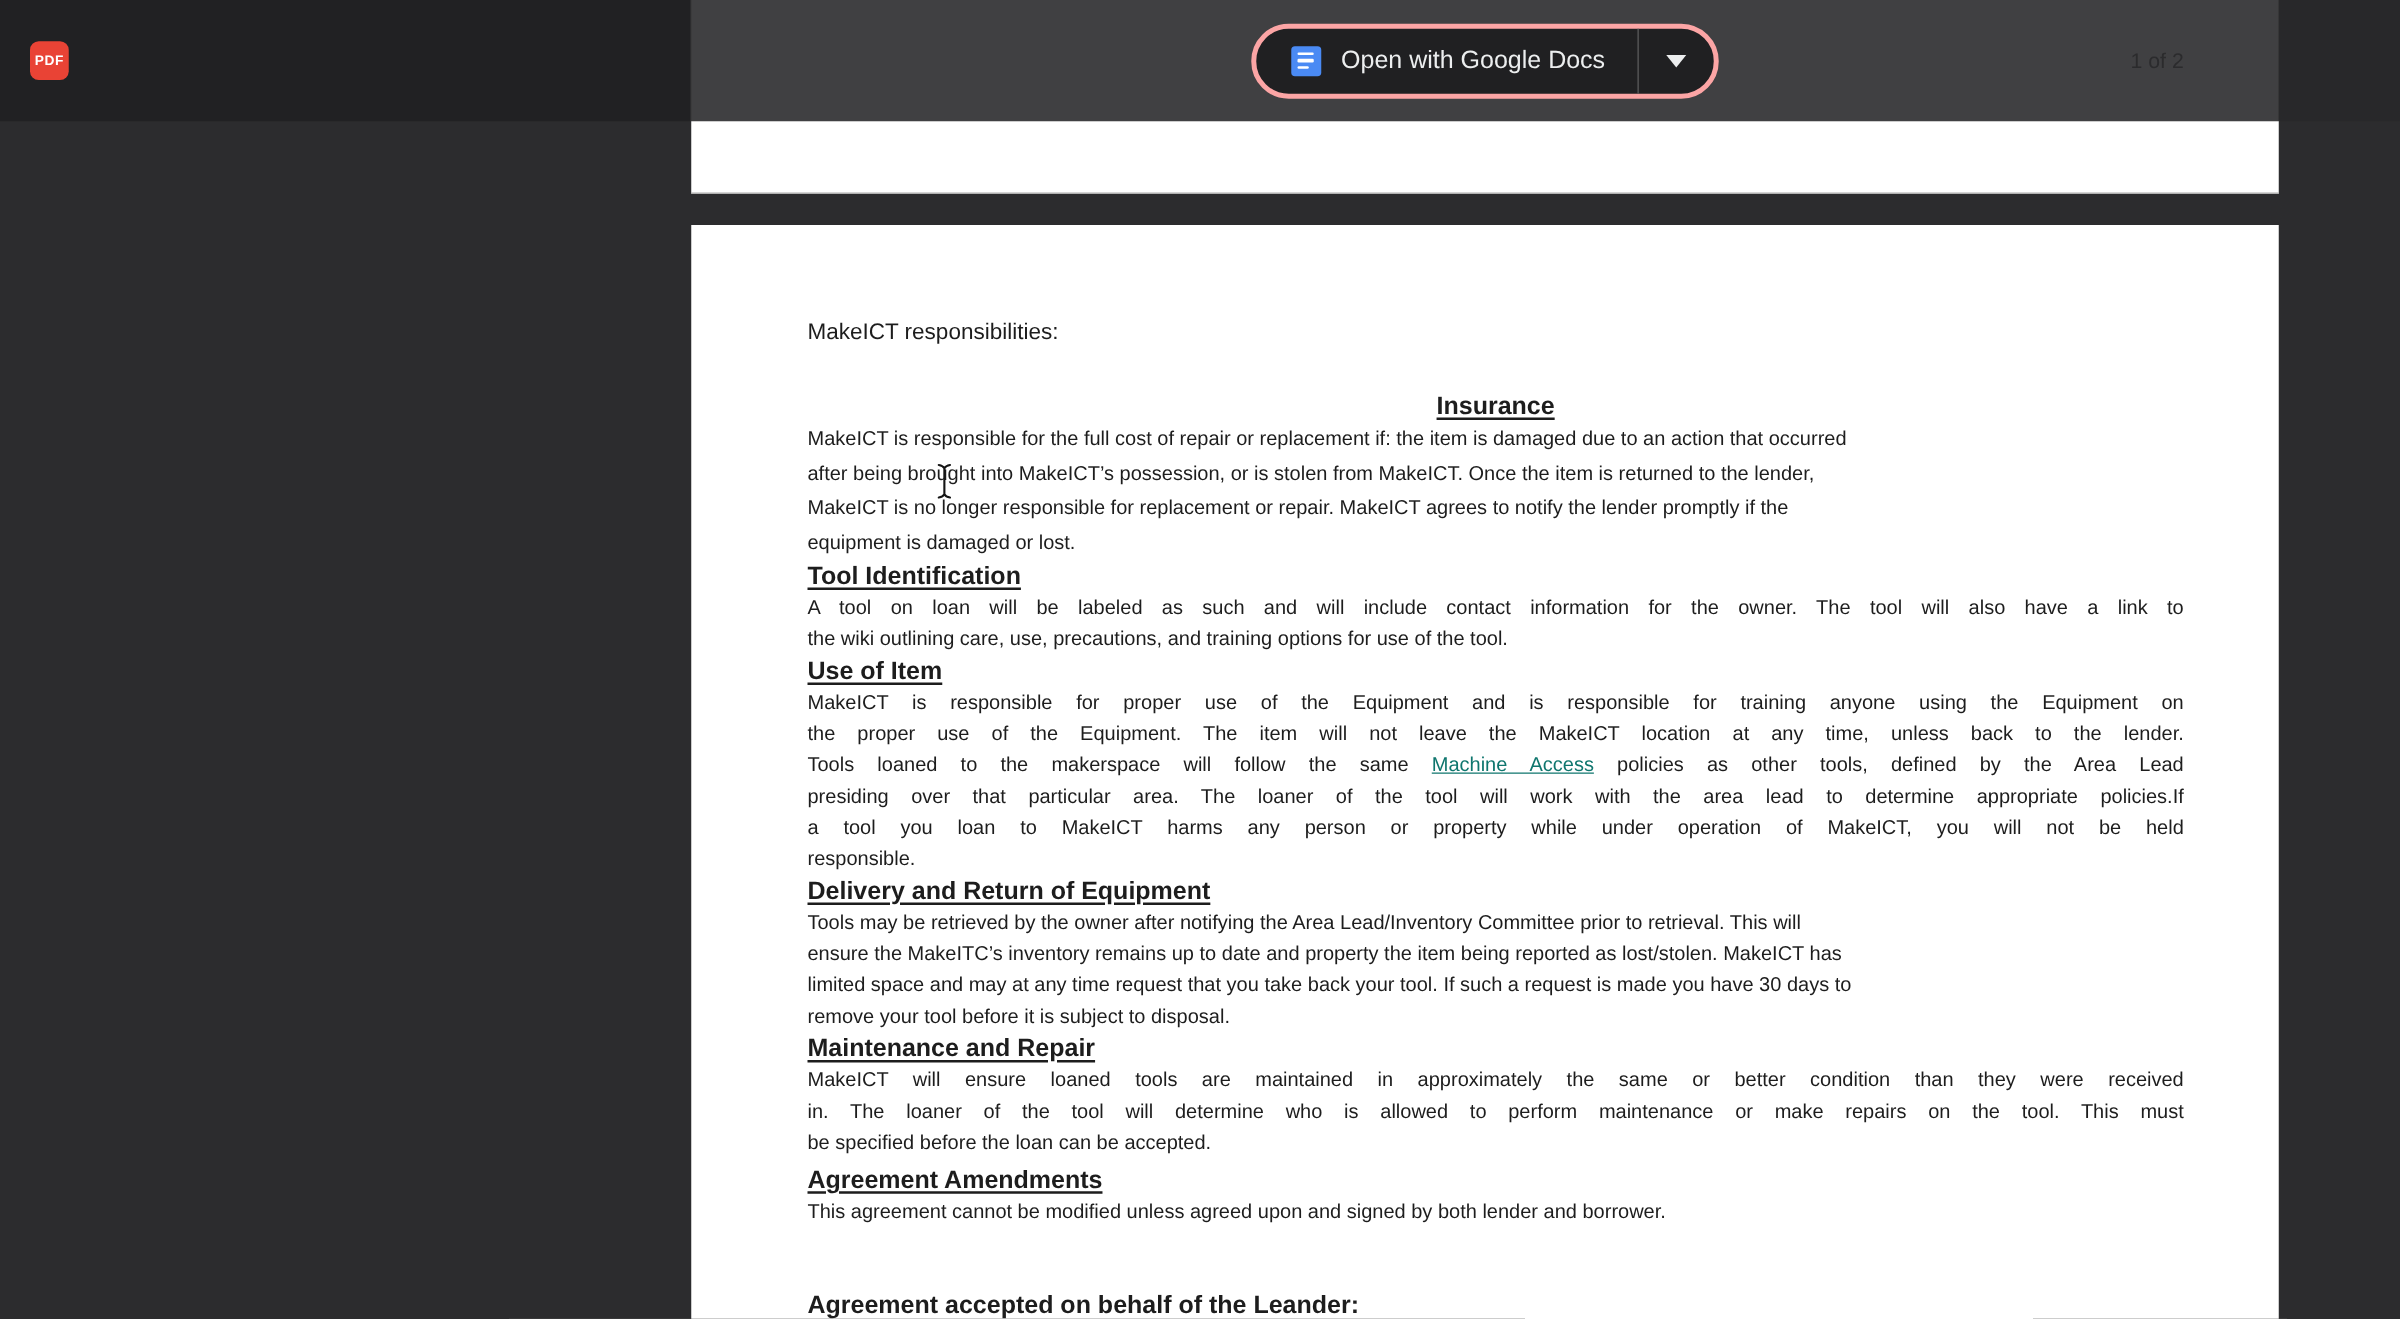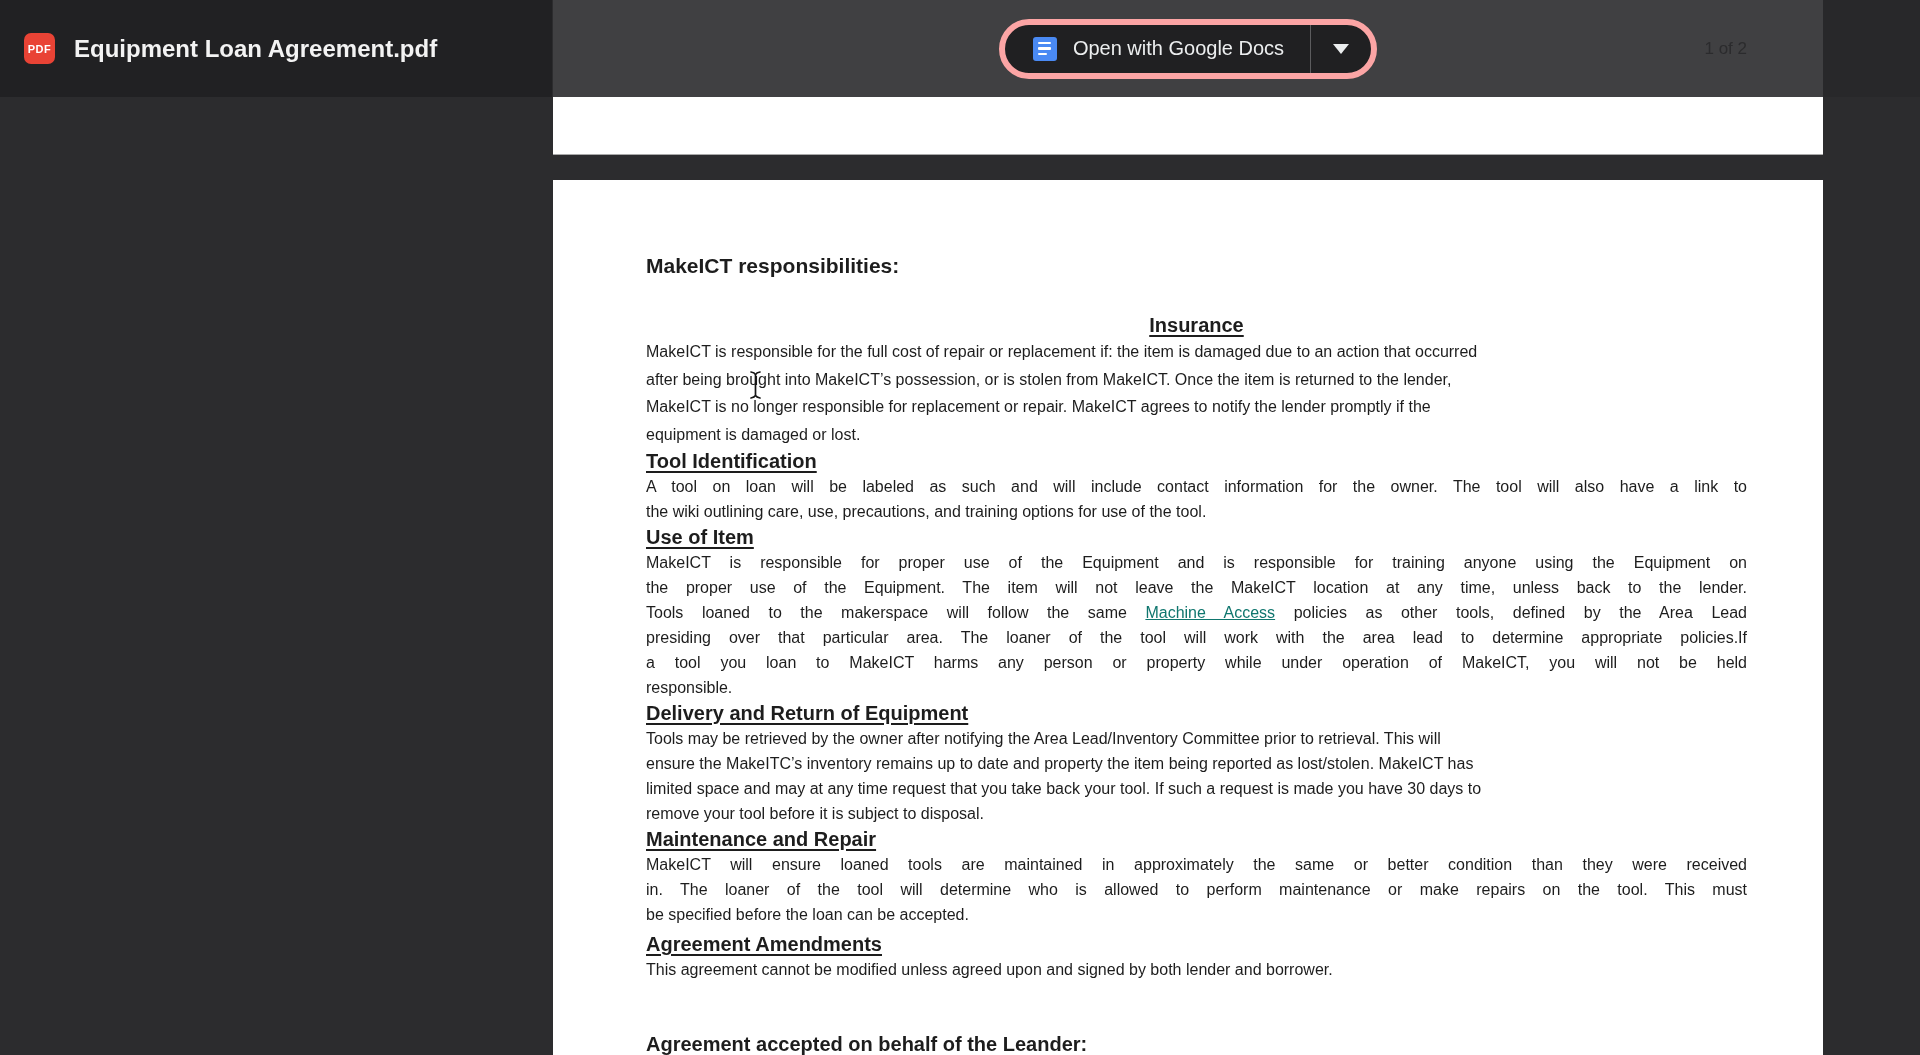--- a/index.html
+++ b/index.html
@@ -25,21 +25,21 @@
   }
   .file-name {
     margin-left: 19px; color: #f3f3f3; font-size: 24px; font-weight: 600;
     white-space: nowrap;
   }
   .header-center {
     position: absolute; left: 553px; top: 0; width: 1270px; height: 97px;
     background: #404042; display: flex; align-items: center; justify-content: center;
   }
   .gdocs-pill {
-    position: relative; height: 60px; border: 6px solid #fca5a5; border-radius: 31px;
+    position: relative; height: 60px; border: 4px solid #fca5a5; border-radius: 31px;
     background: #202022; display: flex; align-items: stretch; box-sizing: border-box;
   }
   .gdocs-main {
     display: flex; align-items: center; padding: 0 26px 0 28px; cursor: pointer;
   }
   .docs-icon {
     width: 24px; height: 24px; border-radius: 3px; background: #4a8af4;
     display: flex; flex-direction: column; justify-content: center; gap: 3px;
     padding-left: 5px; box-sizing: border-box; flex: 0 0 auto;
   }
@@ -74,21 +74,21 @@
     position: absolute; left: 553px; top: 97px; width: 1270px; height: 58px;
     background: #ffffff; border-bottom: 1px solid #a9a9a9; box-sizing: border-box;
   }
   .page2 {
     position: absolute; left: 553px; top: 180px; width: 1270px; height: 1400px;
     background: #ffffff; box-sizing: border-box;
     padding: 72px 76px 0 93px;
     color: #1d1d1d;
   }
   .doc-heading {
-    font-size: 21px; font-weight: bold; line-height: 27px; white-space: nowrap;
+    font-size: 18px; font-weight: normal; line-height: 27px; white-space: nowrap;
   }
   .section .sec-title {
     font-size: 20px; font-weight: bold; line-height: 26px; white-space: nowrap;
   }
   .section .sec-title .underline { text-decoration: underline; text-underline-offset: 3px; }
   .sec-0 .sec-title { margin-top: 33px; text-align: center; }
   .sec-5 .sec-title { margin-top: 4px; }
   .para .line { font-size: 16px; line-height: 25px; white-space: nowrap; }
   .para-wide .line { line-height: 27.5px; }
   .para .line.jline {
@@ -102,21 +102,20 @@
 
   
   .ibeam-cursor { position: absolute; left: 748px; top: 370px; z-index: 5; }
 </style>
 </head>
 <body>
 
 <div class="header">
   <div class="header-left">
     <div class="pdf-icon" style="background: rgb(233, 67, 53);">PDF</div>
-    <div class="file-name">Equipment Loan Agreement.pdf</div>
   </div>
   <div class="header-center">
     <div class="gdocs-pill">
       <div class="gdocs-main">
         <div class="docs-icon" style="background: rgb(74, 138, 244);">
           <i></i>
             <i></i>
             <i></i>
         </div>
         <div class="gdocs-label">Open with Google Docs</div>

